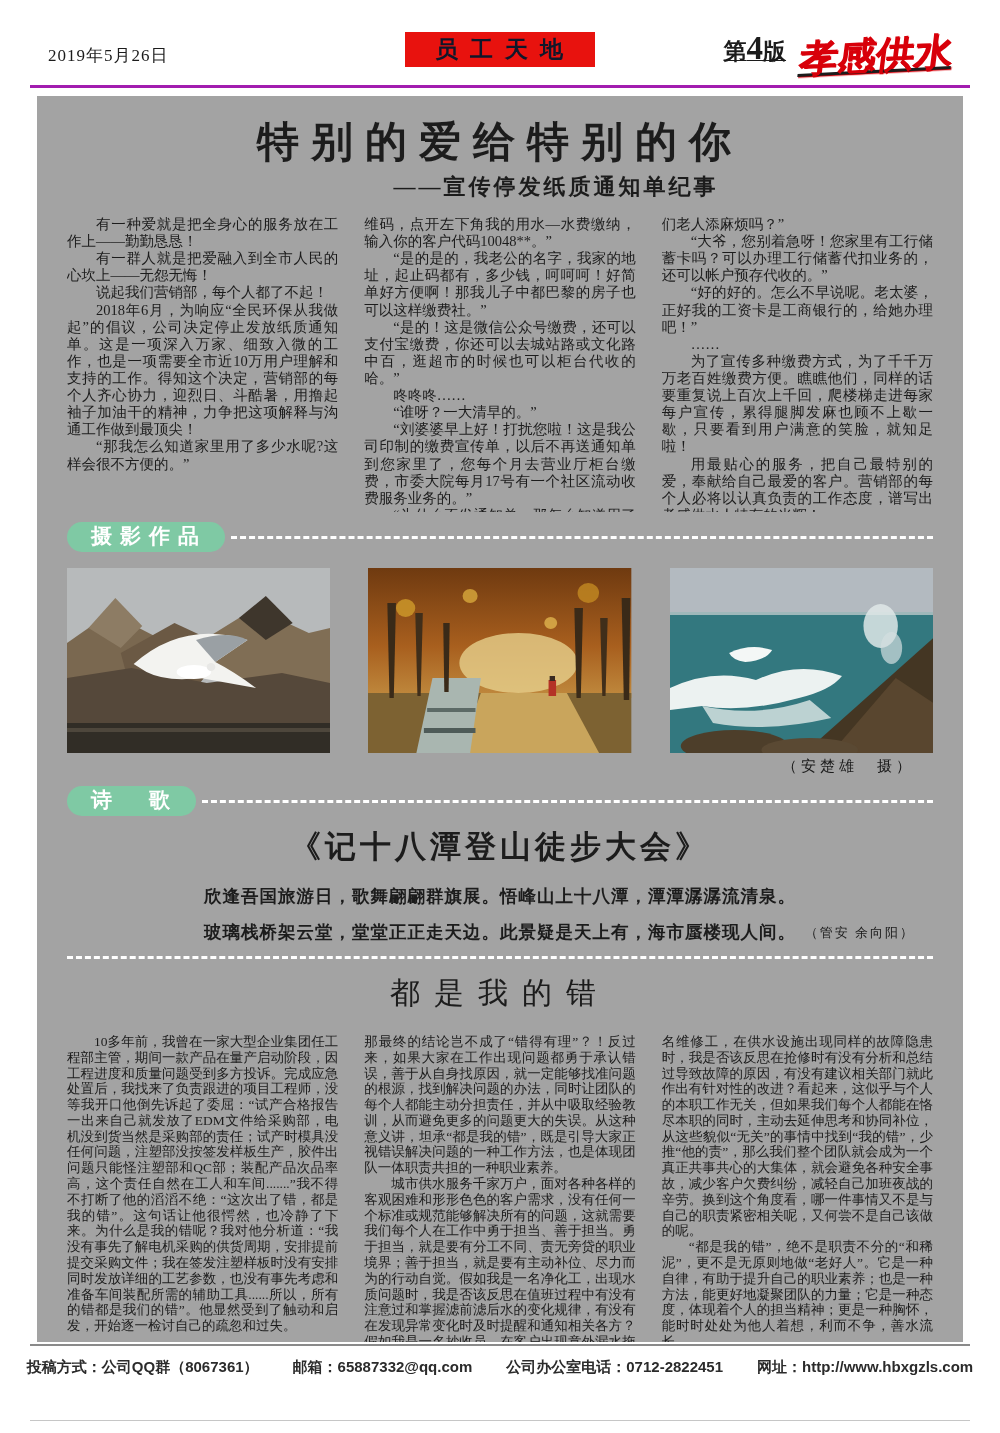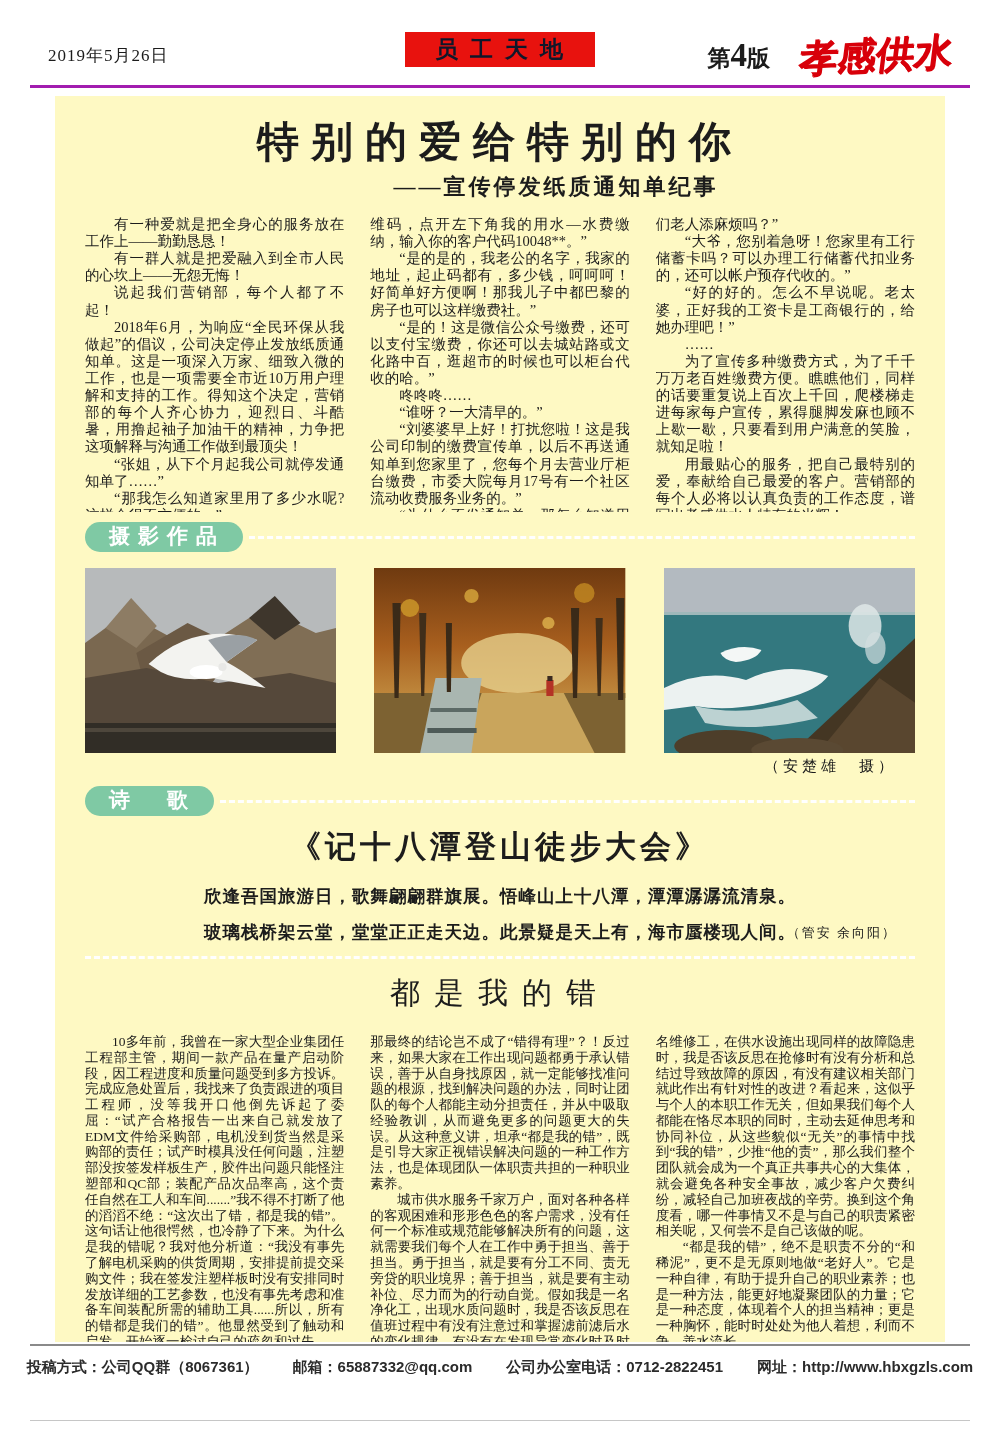--- a/index.html
+++ b/index.html
@@ -4,28 +4,28 @@
 <style>
   html,body{margin:0;padding:0;background:#e8e8e8;}
   .page{position:relative;width:1000px;height:1433px;margin:0 auto;background:#ffffff;
         font-family:"Liberation Serif","DejaVu Serif",serif;color:#1c1c1c;overflow:hidden;}
   
   .header{position:relative;margin:26px 30px 0;height:62px;display:flex;align-items:center;
           border-bottom:3px solid #a21caf;padding:0 18px;box-sizing:border-box;}
   .date{font-size:17px;letter-spacing:1px;}
   .banner{position:absolute;left:50%;transform:translateX(-50%);top:6px;background:#e8120e;color:#0f172a;
           font-weight:bold;font-size:23px;letter-spacing:12px;padding:6px 20px 6px 30px;line-height:1;}
-  .right-group{margin-left:auto;display:flex;align-items:center;gap:30px;}
+  .right-group{margin-left:auto;display:flex;align-items:flex-start;gap:14px;text-decoration:underline;}
   .edition{font-weight:bold;white-space:nowrap;}
   .edition .pre,.edition .suf{font-size:23px;}
   .edition .num{font-size:33px;}
   .masthead{color:#d8000a;font-weight:bold;font-size:38px;letter-spacing:0px;
             transform:skewX(-10deg) rotate(-3deg);text-shadow:1px 1px 0 #d8000a;white-space:nowrap;}
   
-  .content{margin:8px 55px 0;background:#fef9c3;height:1246px;box-sizing:border-box;
+  .content{margin:8px 37px 0;background:#a3a3a3;height:1246px;box-sizing:border-box;
            padding:10px 30px 0;overflow:hidden;}
   .a1-title{font-size:42px;font-weight:bold;text-align:center;letter-spacing:12px;margin:8px 0 2px;}
   .a1-subtitle{font-size:22px;font-weight:bold;text-align:center;letter-spacing:3px;
                position:relative;left:56px;margin-bottom:14px;}
   .cols{display:flex;gap:26px;text-align:justify;font-family:Liberation Serif, serif;}
   .col{flex:1;overflow:hidden;}
   .a1 .col{height:296px;font-size:14.5px;line-height:1.18;}
   .a2 .col{height:354px;font-size:13.5px;line-height:1.17;}
   .col p{margin:0;text-indent:2em;}
   .col p.cont{text-indent:0;}
@@ -71,21 +71,20 @@
 
     <div>
       <div class="a1-title">特别的爱给特别的你</div>
       <div class="a1-subtitle">——宣传停发纸质通知单纪事</div>
       <div class="cols a1">
         <div class="col">
           <p>有一种爱就是把全身心的服务放在工作上——勤勤恳恳！</p>
           <p>有一群人就是把爱融入到全市人民的心坎上——无怨无悔！</p>
           <p>说起我们营销部，每个人都了不起！</p>
           <p>2018年6月，为响应“全民环保从我做起”的倡议，公司决定停止发放纸质通知单。这是一项深入万家、细致入微的工作，也是一项需要全市近10万用户理解和支持的工作。得知这个决定，营销部的每个人齐心协力，迎烈日、斗酷暑，用撸起袖子加油干的精神，力争把这项解释与沟通工作做到最顶尖！</p>
-          <p>“张姐，从下个月起我公司就停发通知单了……”</p>
           <p>“那我怎么知道家里用了多少水呢?这样会很不方便的。”</p>
 
         </div>
         <div class="col">
           <p class="cont">维码，点开左下角我的用水—水费缴纳，输入你的客户代码10048**。”</p>
           <p>“是的是的，我老公的名字，我家的地址，起止码都有，多少钱，呵呵呵！好简单好方便啊！那我儿子中都巴黎的房子也可以这样缴费社。”</p>
           <p>“是的！这是微信公众号缴费，还可以支付宝缴费，你还可以去城站路或文化路中百，逛超市的时候也可以柜台代收的哈。”</p>
           <p>咚咚咚……</p>
           <p>“谁呀？一大清早的。”</p>
           <p>“刘婆婆早上好！打扰您啦！这是我公司印制的缴费宣传单，以后不再送通知单到您家里了，您每个月去营业厅柜台缴费，市委大院每月17号有一个社区流动收费服务业务的。”</p>

